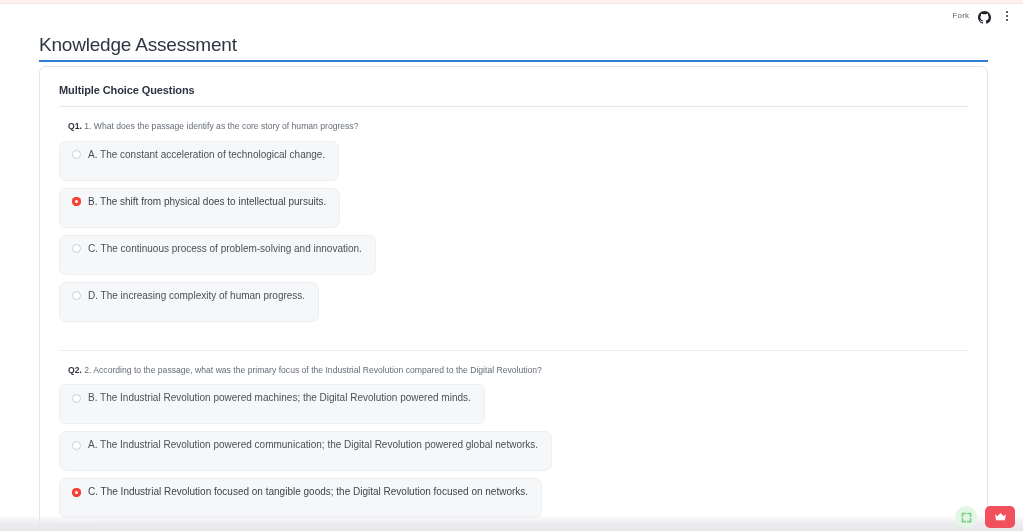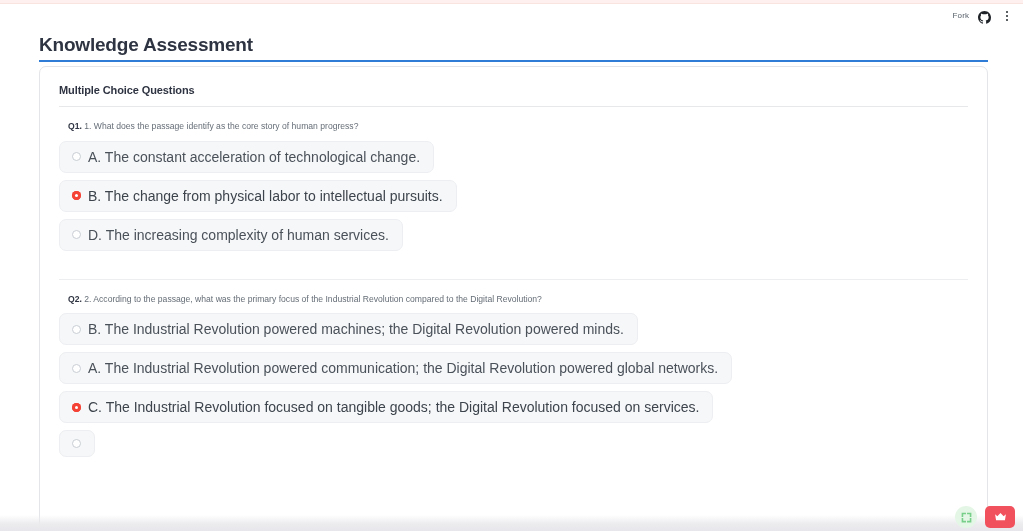--- a/index.html
+++ b/index.html
@@ -56,21 +56,21 @@
     gap: 2px;
   }
   .kebab i { display:block; width: 2px; height: 2px; border-radius: 50%; background: #24292f; }
 
   
   .page-title {
     position: absolute;
     top: 35px;
     left: 39px;
     font-size: 19px;
-    font-weight: 700;
+    font-weight: 400;
     color: #2f3442;
     letter-spacing: -.2px;
     line-height: 1.1;
   }
   .title-rule {
     position: absolute;
     top: 60px;
     left: 39px;
     width: 949px;
     height: 2px;
@@ -121,22 +121,22 @@
 
   .options { display: flex; flex-direction: column; gap: 7px; }
 
   .option {
     display: inline-flex;
     align-items: center;
     gap: 7px;
     background: #f6f7f9;
     border: 1px solid #eceef1;
     border-radius: 7px;
-    padding: 8px 13px 8px 12px;
-    font-size: 14px;
+    padding: 8px 13px 20px 12px;
+    font-size: 10px;
     color: #4a5159;
     line-height: 1;
     align-self: flex-start;
     cursor: pointer;
     max-width: 100%;
   }
   .option.selected { color: #3d444c; }
 
   .radio {
     flex: 0 0 auto;
@@ -238,46 +238,50 @@
           <span class="q-label">Q1.</span>
           <span>1. What does the passage identify as the core story of human progress?</span>
         </p>
         <div class="options">
           <div class="option">
             <span class="radio"></span>
             <span class="opt-text">A. The constant acceleration of technological change.</span>
           </div>
           <div class="option selected">
             <span class="radio"></span>
-            <span class="opt-text">B. The change from physical labor to intellectual pursuits.</span>
-          </div>
-          <div class="option">
-            <span class="radio"></span>
-            <span class="opt-text">D. The increasing complexity of human services.</span>
+            <span class="opt-text">B. The shift from physical does to intellectual pursuits.</span>
+          </div>
+          <div class="option">
+            <span class="radio"></span>
+            <span class="opt-text">C. The continuous process of problem-solving and innovation.</span>
+          </div>
+          <div class="option">
+            <span class="radio"></span>
+            <span class="opt-text">D. The increasing complexity of human progress.</span>
           </div>
         </div>
       </div>
 
       <div class="question">
         <p class="q-text">
           <span class="q-label">Q2.</span>
           <span>2. According to the passage, what was the primary focus of the Industrial Revolution compared to the Digital Revolution?</span>
         </p>
         <div class="options">
           <div class="option">
             <span class="radio"></span>
             <span class="opt-text">B. The Industrial Revolution powered machines; the Digital Revolution powered minds.</span>
           </div>
           <div class="option">
             <span class="radio"></span>
             <span class="opt-text">A. The Industrial Revolution powered communication; the Digital Revolution powered global networks.</span>
           </div>
           <div class="option selected">
             <span class="radio"></span>
-            <span class="opt-text">C. The Industrial Revolution focused on tangible goods; the Digital Revolution focused on services.</span>
+            <span class="opt-text">C. The Industrial Revolution focused on tangible goods; the Digital Revolution focused on networks.</span>
           </div>
           <div class="option">
             <span class="radio"></span>
           </div>
         </div>
       </div>
 
 
     </div>
   </div>

